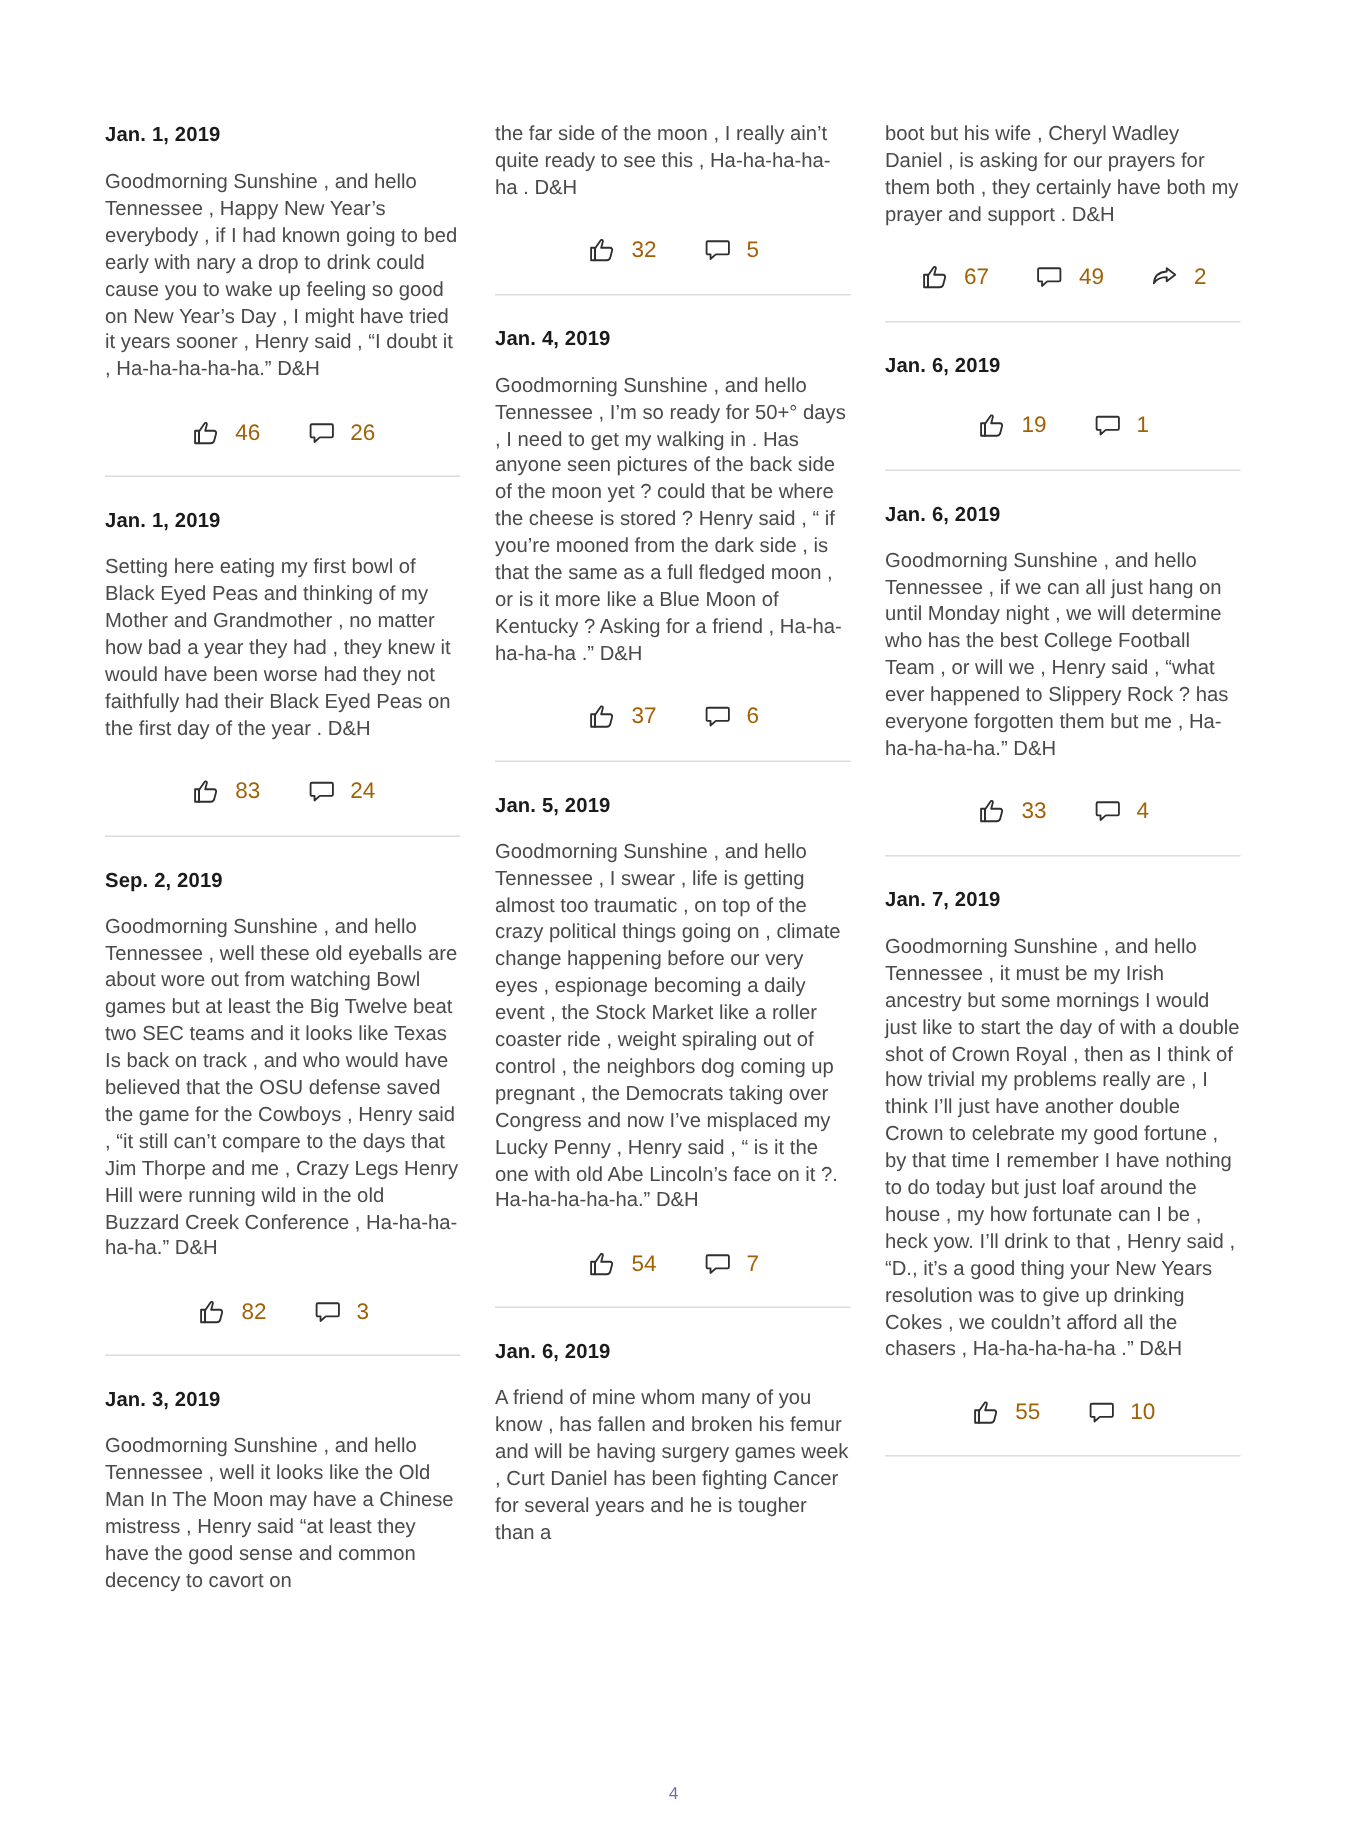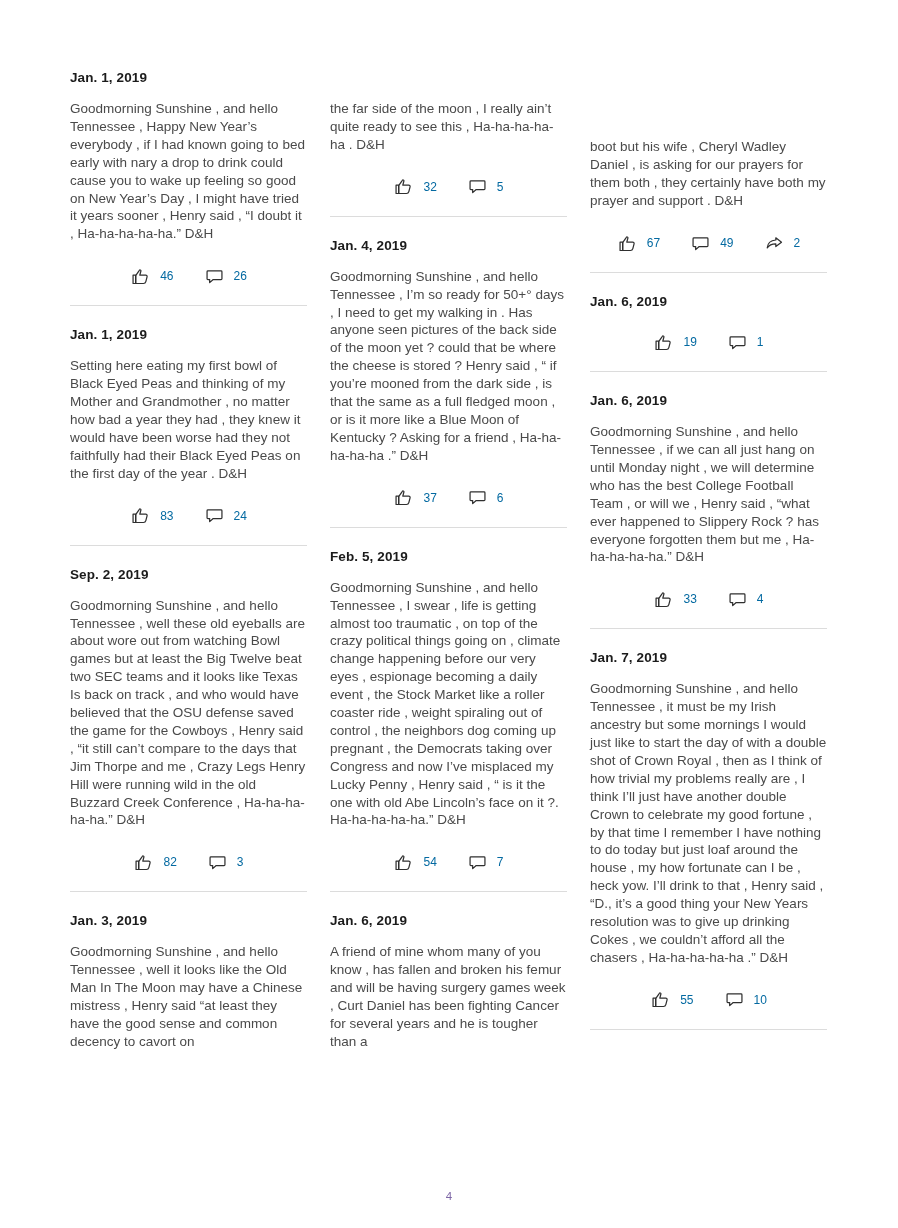--- a/index.html
+++ b/index.html
@@ -12,39 +12,39 @@
   }
   *{margin:0;padding:0;box-sizing:border-box;}
   html,body{background:#ffffff;}
   body{
     width:898px;height:1228px;
     position:relative;
     font-family:"Liberation Sans","DejaVu Sans",sans-serif;
     overflow:hidden;
   }
   .page{
-    position:absolute;left:70px;top:68px;right:70px;
-    display:flex;gap:23px;align-items:flex-end;
+    position:absolute;left:70px;top:80px;right:70px;
+    display:flex;gap:23px;
   }
   .column{width:237px;flex:0 0 237px;}
   .post-date{
     font-size:13.5px;font-weight:bold;color:var(--heading);
     margin:2px 0 15px 0;letter-spacing:.1px;
   }
   .post-text{
     font-size:13.5px;line-height:17.9px;color:var(--body-text);
     margin:0;
   }
   .post-text .music-note{color:var(--music);font-size:14px;}
   .engagement{
     display:flex;justify-content:center;align-items:center;
     gap:30px;margin-top:21px;height:24px;
   }
   .engagement .group{display:flex;align-items:center;gap:9px;color:var(--icon);}
-  .engagement .count{font-size:12px;color:#0369a1;}
+  .engagement .count{font-size:15px;color:#a16207;}
   .engagement svg{display:block;}
   .divider{
     border:none;border-top:1px solid var(--divider);
     margin:17px 0 21px 0;
   }
   .page-number{
     position:absolute;left:0;right:0;bottom:26px;
     text-align:center;font-size:11.5px;color:var(--page-number);
   }
 </style>
@@ -159,21 +159,21 @@
         <span class="group">
           <span>
             <svg viewBox="0 0 24 24" width="21" height="21" aria-hidden="true">
               <path d="M4.5 5.5h15c.6 0 1 .4 1 1v8c0 .6-.4 1-1 1h-9l-4 3.5v-3.5h-2c-.6 0-1-.4-1-1v-8c0-.6.4-1 1-1z" fill="none" stroke="currentColor" stroke-width="1.4" stroke-linejoin="round"></path>
             </svg>
           </span>
           <span class="count">6</span>
         </span>
       </div>
       <hr class="divider">
-      <h3 class="post-date">Feb. 5, 2019</h3>
+      <h3 class="post-date">Jan. 5, 2019</h3>
       <p class="post-text">Goodmorning Sunshine , and hello Tennessee , I swear , life is getting almost too traumatic , on top of the crazy political things going on , climate change happening before our very eyes , espionage becoming a daily event , the Stock Market like a roller coaster ride , weight spiraling out of control , the neighbors dog coming up pregnant , the Democrats taking over Congress and now I’ve misplaced my Lucky Penny , Henry said , “ is it the one with old Abe Lincoln’s face on it ?. Ha-ha-ha-ha-ha.” D&amp;H</p>
       <div class="engagement">
         <span class="group">
           <span>
             <svg viewBox="0 0 24 24" width="21" height="21" aria-hidden="true">
               <path d="M3.5 10.5h3V20h-3z" fill="none" stroke="currentColor" stroke-width="1.4" stroke-linejoin="round"></path>
               <path d="M6.5 19.2V11l4.2-6.1c.5-.8 1.8-.4 1.8.6 0 .2 0 .3-.1.5l-1.2 4.5H18c1 0 1.8 1 1.5 2l-1.4 5.4c-.3 1.2-1.4 2.1-2.7 2.1H6.5z" fill="none" stroke="currentColor" stroke-width="1.4" stroke-linejoin="round"></path>
             </svg>
           </span>
           <span class="count">54</span>

